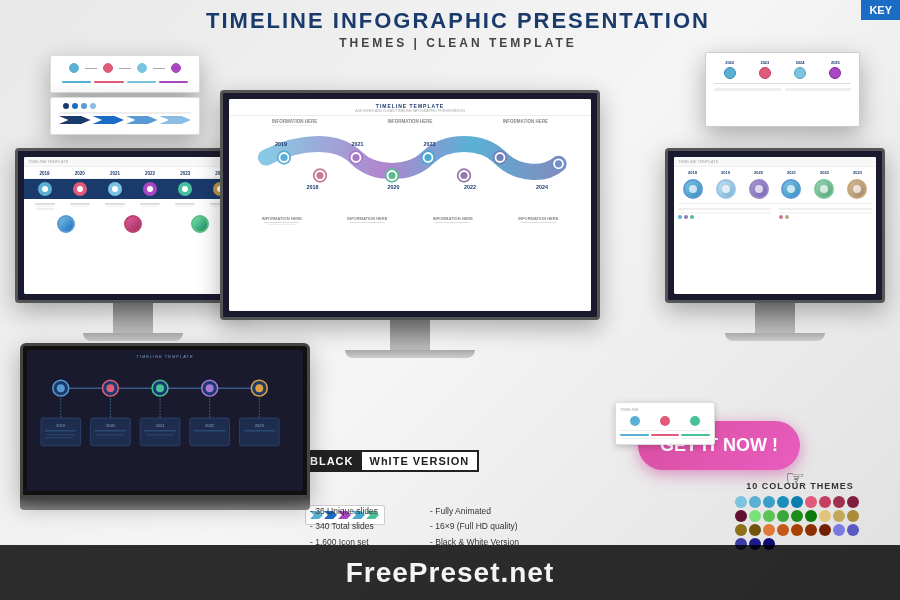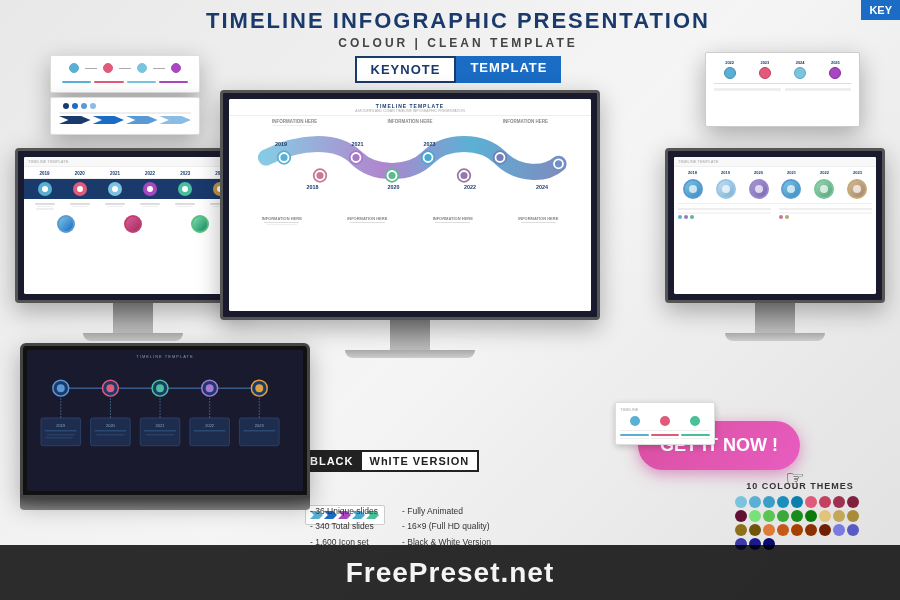--- a/index.html
+++ b/index.html
@@ -431,25 +431,21 @@
   </style>
 </head>
 <body>
 
 <div class="bg"></div>
 
 <div class="key-badge">KEY</div>
 
 <div class="header">
   <div class="header-title">TIMELINE INFOGRAPHIC PRESENTATION</div>
-  <div class="header-subtitle">COLOUR | CLEAN TEMPLATE</div>
-  <div class="header-badges">
-    <div class="badge-keynote">KEYNOTE</div>
-    <div class="badge-template">TEMPLATE</div>
-  </div>
+  <div class="header-subtitle">THEMES | CLEAN TEMPLATE</div>
 </div>
 
 <div class="top-left-cards">
   <div class="mini-slide shadow-drop">
     <div style="padding:3px;">
       <div class="timeline-circles">
         <div class="tc" style="background:#5ab0d4;border-color:#5ab0d4;"></div>
         <div class="tc-line"></div>
         <div class="tc" style="background:#e05a7a;border-color:#e05a7a;"></div>
         <div class="tc-line"></div>
@@ -835,21 +831,21 @@
       <div style="width:13px;height:8px;background:#5ab0d4;clip-path:polygon(0 0,70% 0,100% 50%,70% 100%,0 100%,30% 50%);"></div>
       <div style="width:13px;height:8px;background:#1a6cc4;clip-path:polygon(0 0,70% 0,100% 50%,70% 100%,0 100%,30% 50%);"></div>
       <div style="width:13px;height:8px;background:#a848c0;clip-path:polygon(0 0,70% 0,100% 50%,70% 100%,0 100%,30% 50%);"></div>
       <div style="width:13px;height:8px;background:#48a8d0;clip-path:polygon(0 0,70% 0,100% 50%,70% 100%,0 100%,30% 50%);"></div>
       <div style="width:13px;height:8px;background:#48c098;clip-path:polygon(0 0,70% 0,100% 50%,70% 100%,0 100%,30% 50%);"></div>
     </div>
   </div>
 </div>
 
 <div class="features-list">
-  <div style="display:flex;gap:8px;">
+  <div style="display:flex;gap:36px;">
     <div class="features-col">
       <div class="feature-item">36 Unique slides</div>
       <div class="feature-item">340 Total slides</div>
       <div class="feature-item">1,600 Icon set</div>
     </div>
     <div class="features-col">
       <div class="feature-item">Fully Animated</div>
       <div class="feature-item">16×9 (Full HD quality)</div>
       <div class="feature-item">Black &amp; White Version</div>
     </div>

